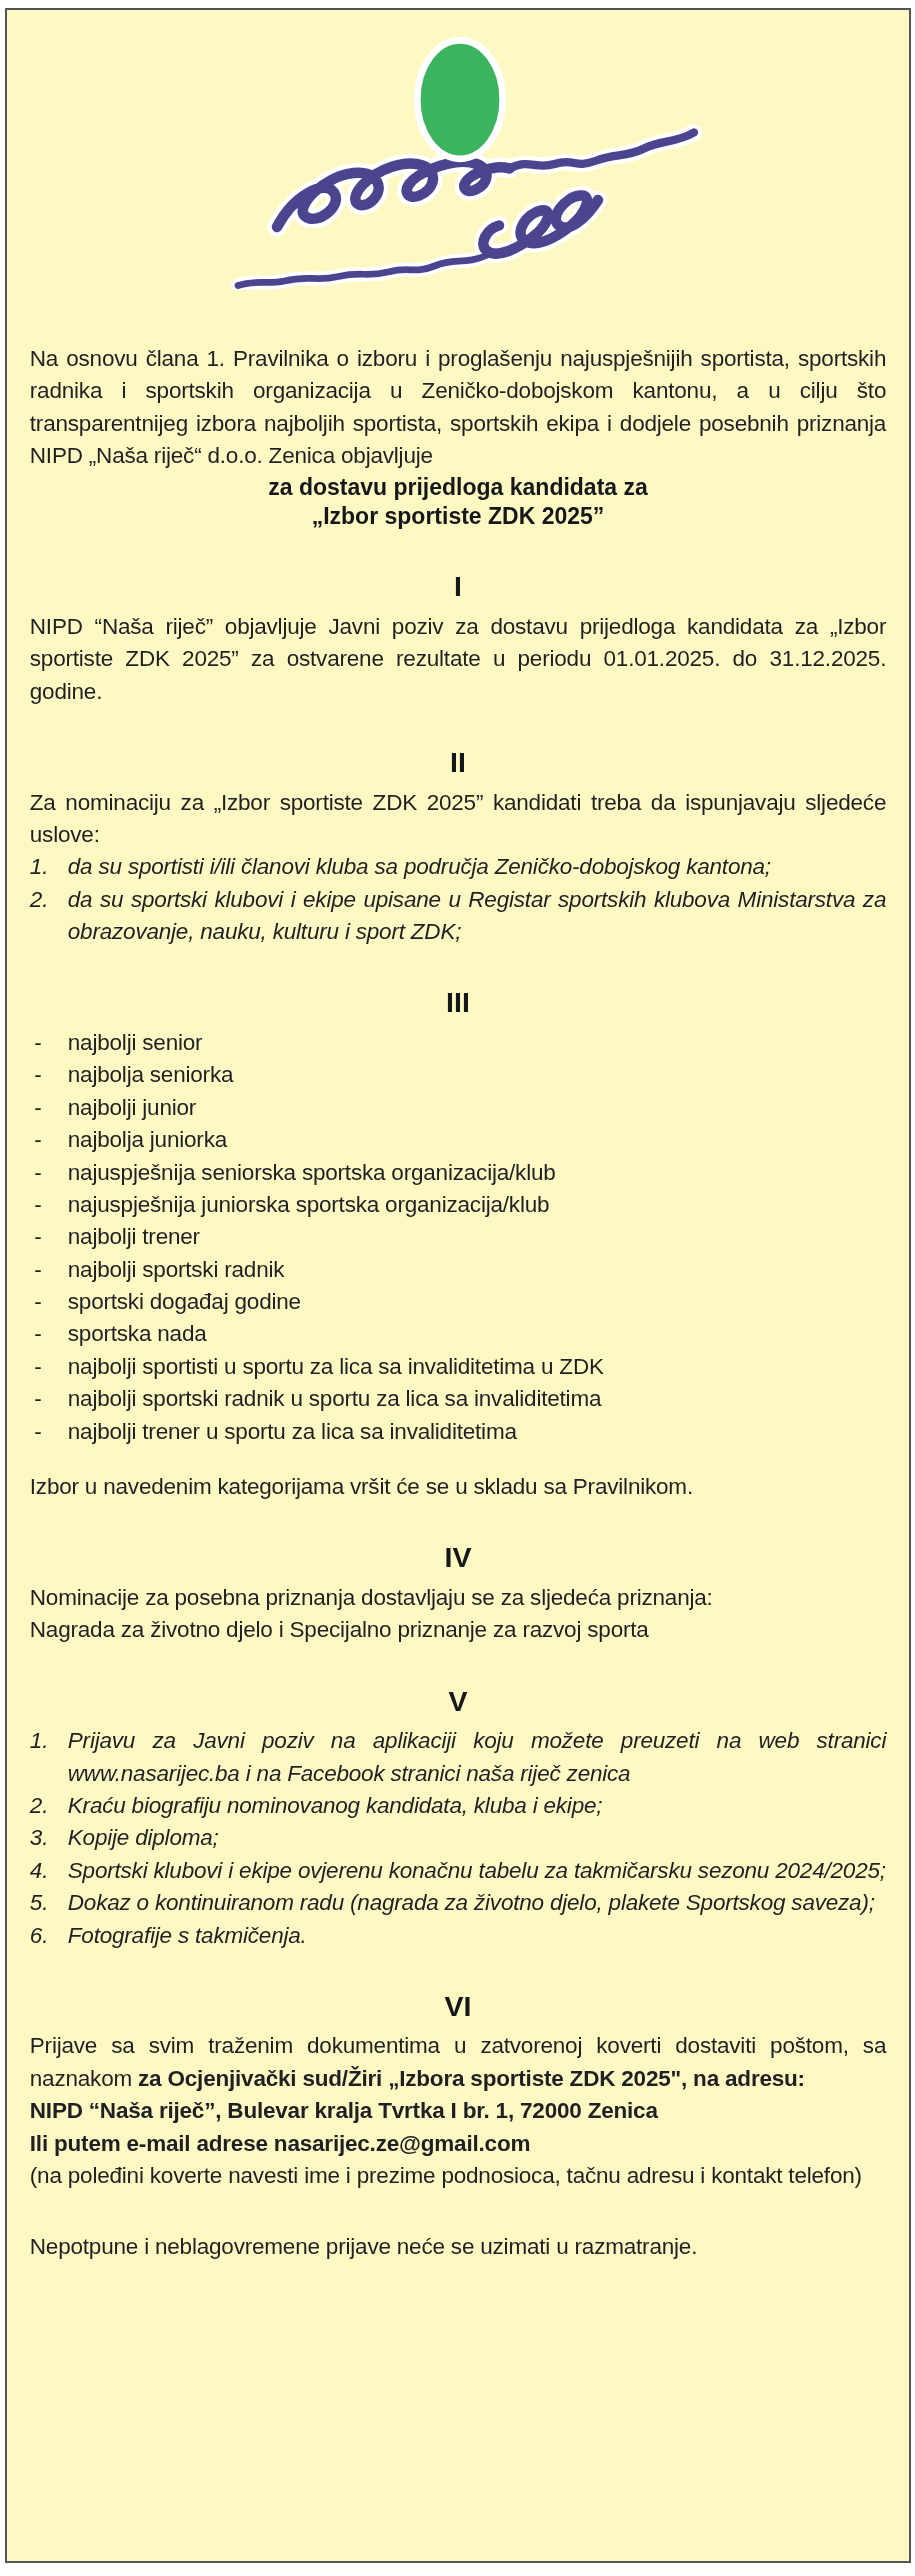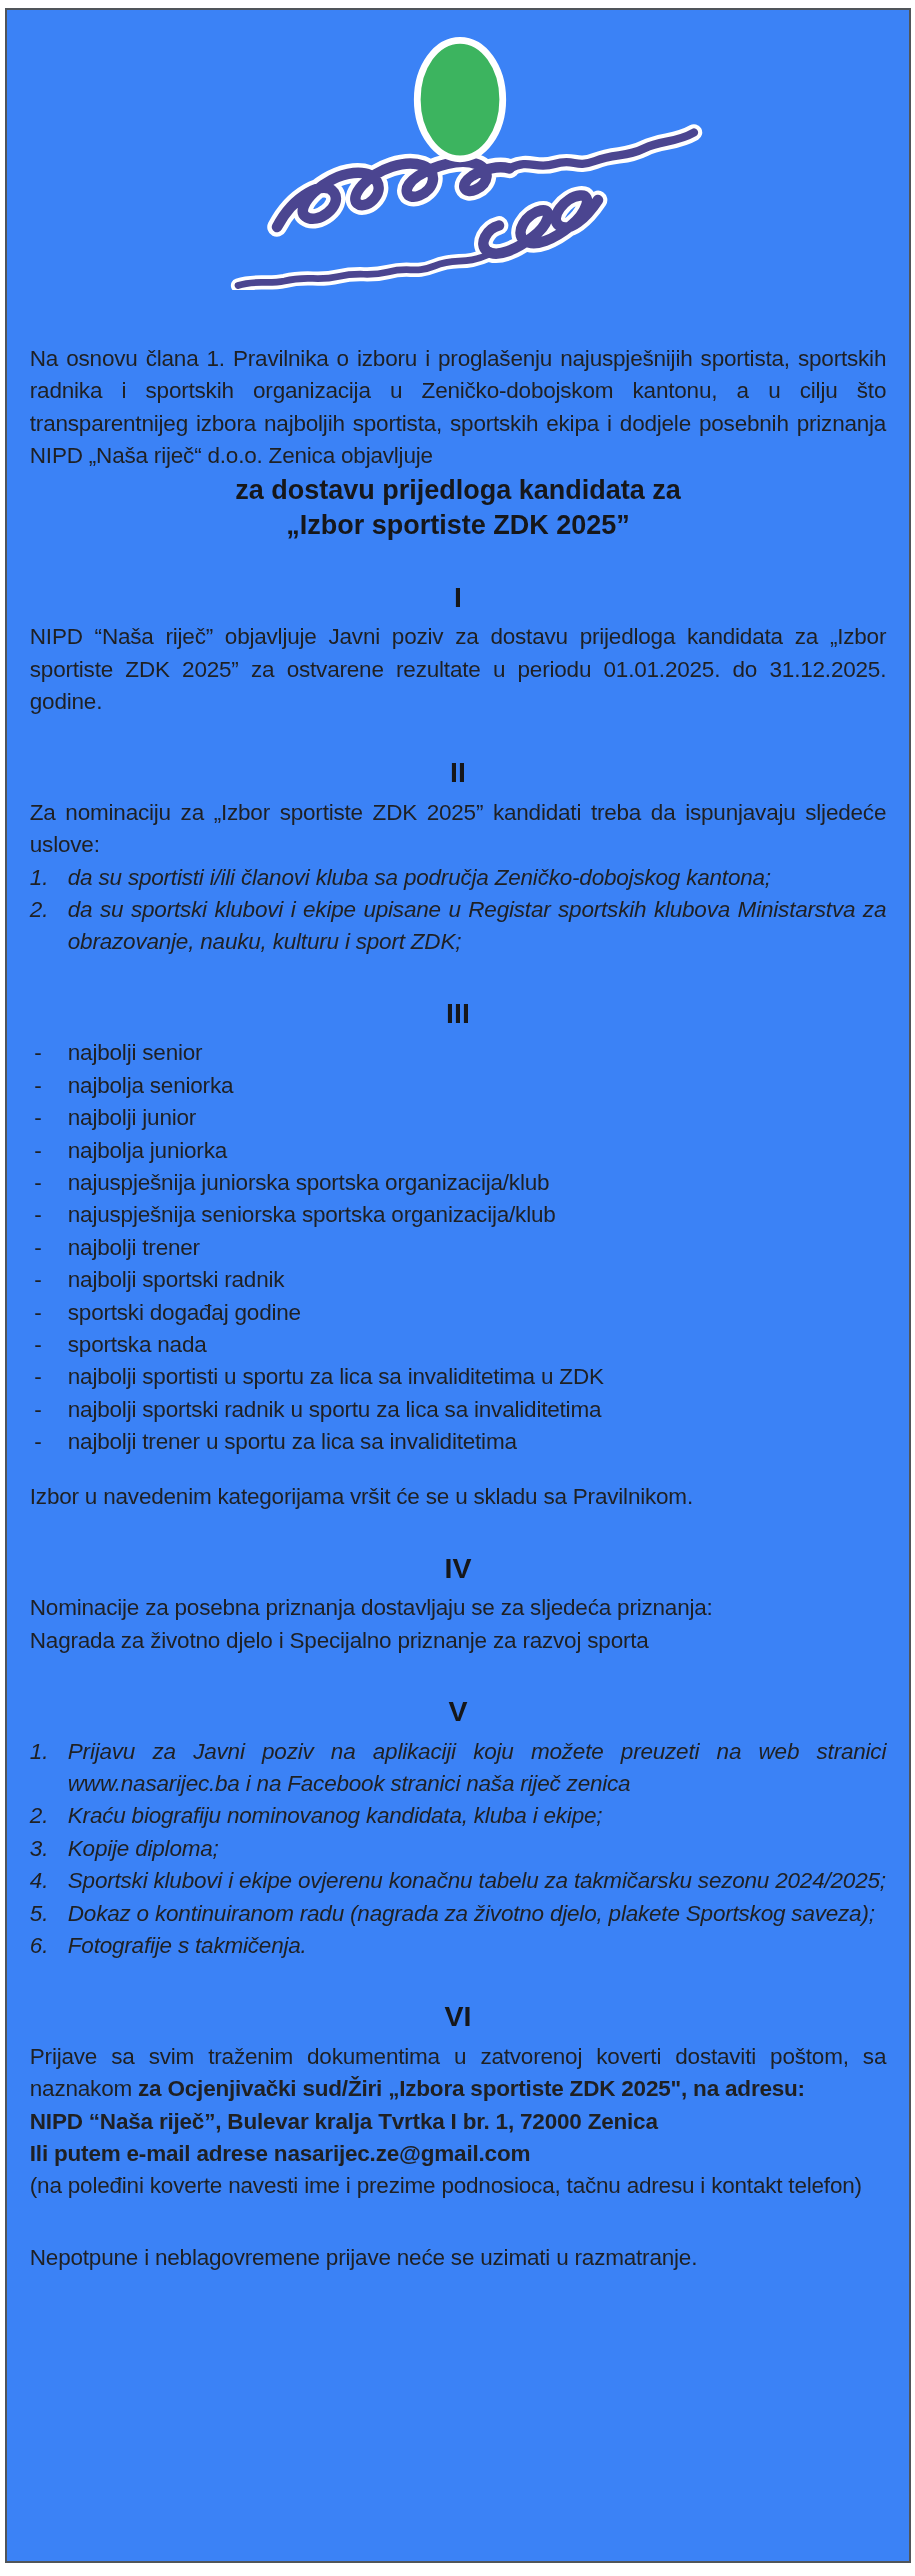--- a/index.html
+++ b/index.html
@@ -2,35 +2,35 @@
 <html style="font-size:12px"><head>
 <meta charset="utf-8">
 <style>
   html, body { margin:0; padding:0; background:#ffffff; }
   .page {
     width:916px; min-height:2576px; box-sizing:border-box;
     padding:7.5px 5.3px 6.8px 5.3px; background:#ffffff;
     font-family:"Liberation Sans", sans-serif;
   }
   .panel {
-    border:2.3px solid #50555a; background:#3b82f6;
+    border:2.3px solid #50555a; background:#fef9c3;
     box-sizing:border-box; min-height:2555px;
     padding:12px 22.5px 30px 22.5px; color:#1f2023;
   }
   p { margin:0; }
   .body { font-size:22.5px; line-height:1.44; letter-spacing:-0.2px; }
   .jst  { text-align:justify; }
   .b    { font-weight:700; }
   .logo-wrap { text-align:center; margin:4.5px 0 50px 0; }
   .title {
     font-size:59px; font-weight:700; letter-spacing:1.5px;
     text-align:center; margin:38px 0 10.5px 0; color:#16171a;
   }
   .subtitle {
-    font-size:27px; font-weight:700; text-align:center;
+    font-size:23px; font-weight:700; text-align:center;
     line-height:1.3; color:#16171a;
   }
   .sec-head {
     font-size:28.5px; font-weight:700; text-align:center;
     margin:38px 0 7.5px 0; color:#16171a;
   }
   .numlist { counter-reset:n; }
   .numlist .li { counter-increment:n; position:relative; padding-left:38px;font-style:italic; }
   .numlist .li::before { content:counter(n) "."; position:absolute; left:0; }
   .dashlist .li { position:relative; padding-left:38px; }
@@ -78,22 +78,22 @@
       <div class="li body jst">da su sportisti i/ili članovi kluba sa područja Zeničko-dobojskog kantona;</div>
       <div class="li body jst">da su sportski klubovi i ekipe upisane u Registar sportskih klubova Ministarstva za obrazovanje, nauku, kulturu i sport ZDK;</div>
     </div>
 
     <div class="sec-head">III</div>
     <div class="dashlist">
       <div class="li body">najbolji senior</div>
       <div class="li body">najbolja seniorka</div>
       <div class="li body">najbolji junior</div>
       <div class="li body">najbolja juniorka</div>
+      <div class="li body">najuspješnija seniorska sportska organizacija/klub</div>
       <div class="li body">najuspješnija juniorska sportska organizacija/klub</div>
-      <div class="li body">najuspješnija seniorska sportska organizacija/klub</div>
       <div class="li body">najbolji trener</div>
       <div class="li body">najbolji sportski radnik</div>
       <div class="li body">sportski događaj godine</div>
       <div class="li body">sportska nada</div>
       <div class="li body">najbolji sportisti u sportu za lica sa invaliditetima u ZDK</div>
       <div class="li body">najbolji sportski radnik u sportu za lica sa invaliditetima</div>
       <div class="li body">najbolji trener u sportu za lica sa invaliditetima</div>
     </div>
     <p class="body jst gap-top">Izbor u navedenim kategorijama vršit će se u skladu sa Pravilnikom.</p>
 

